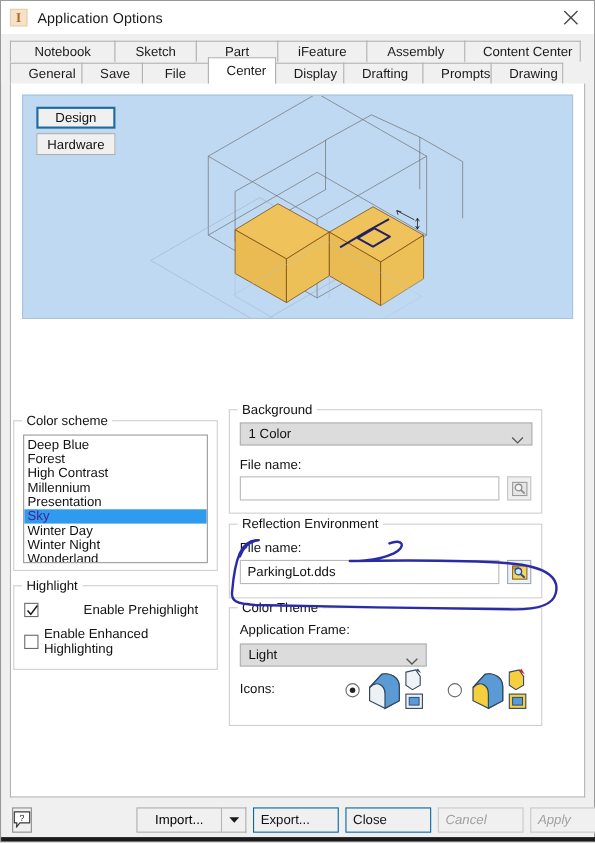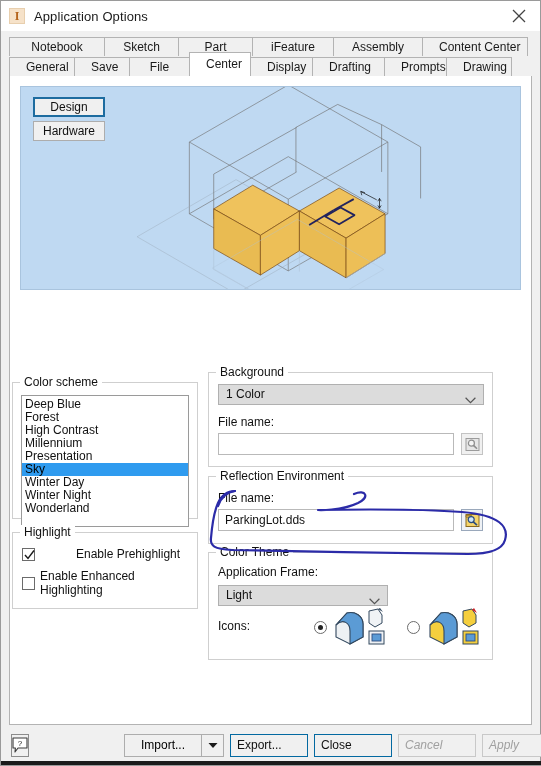--- a/index.html
+++ b/index.html
@@ -191,38 +191,38 @@
     padding: 0 4px;
     font-size: 12px;
     color: #111;
     white-space: nowrap;
   }
 
   .listbox {
     position: absolute;
     left: 8px; top: 12px;
     width: 168px;
-    height: 132px;
+    height: 117px;
     background: #ffffff;
     border: 1px solid #9a9a9a;
     box-sizing: border-box;
     overflow: hidden;
     padding: 2px 0 0 0;
   }
   .listbox .item {
     height: 13px;
     line-height: 13px;
     padding-left: 3px;
     font-size: 12px;
     color: #111;
     white-space: nowrap;
   }
   .listbox .item.sel {
     background: #2f9bef;
-    color: #000000;
+    color: #4c1d95;
   }
 
   .chk-row {
     position: absolute;
     left: 9px;
     display: flex;
     align-items: center;
     font-size: 12px;
     color: #111;
   }

